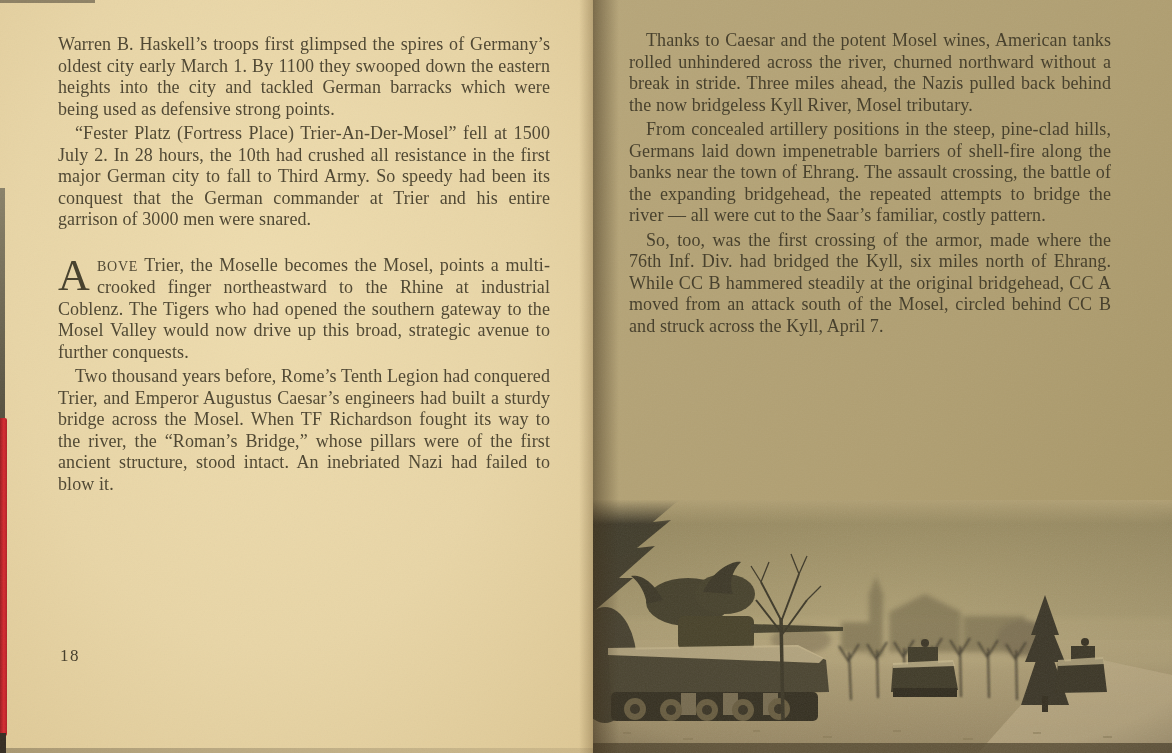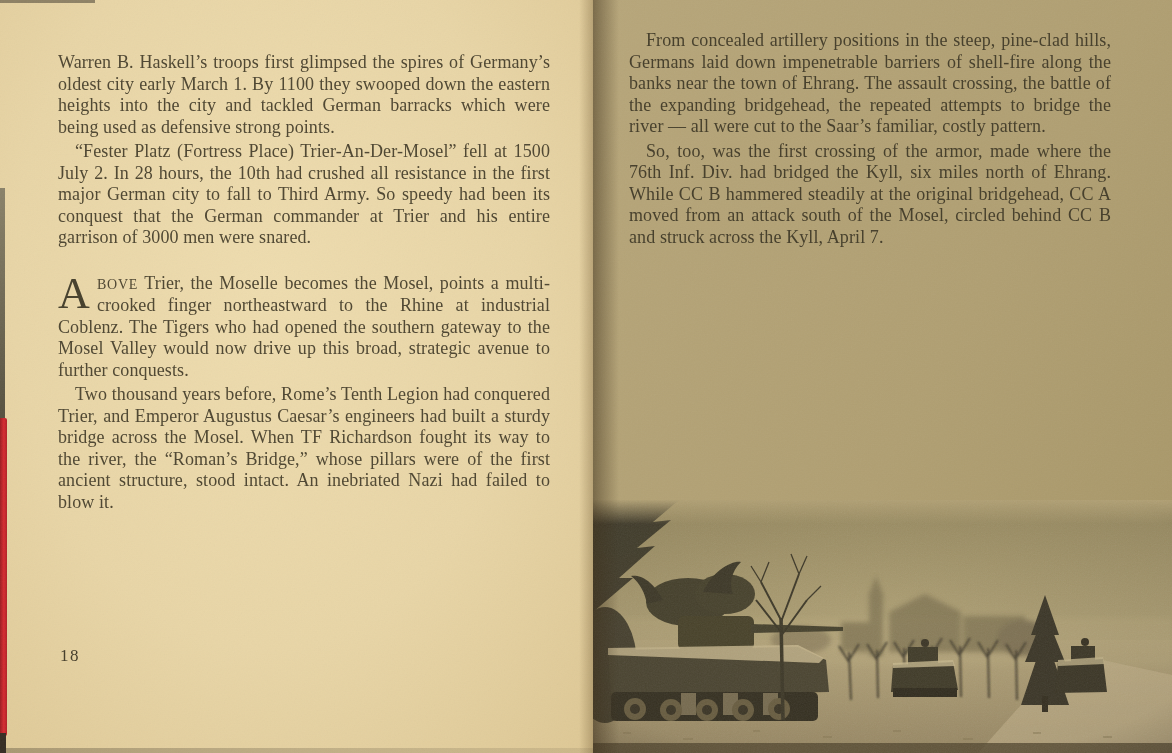--- a/index.html
+++ b/index.html
@@ -20,21 +20,21 @@
     background:linear-gradient(to right,#9c1b21,#d62b31 55%,#b22026);border-radius:0 2px 2px 0;}
   .edge-dark-bottom{position:absolute;left:0;top:733px;width:6px;height:20px;background:#352c22;}
   
   .page-right{position:absolute;left:593px;top:0;width:579px;height:753px;
     background:linear-gradient(120deg,#b7a67a 0%,#b09f72 55%,#a69566 100%);}
   .page-right .gutter-dark{position:absolute;left:0;top:0;width:26px;height:100%;
     background:linear-gradient(to right,rgba(60,46,24,.50),rgba(60,46,24,0));z-index:4;}
   
   .text-col{position:absolute;font-size:18px;line-height:21.5px;color:#4e4631;
     text-align:justify;letter-spacing:.1px;}
-  .col-left{left:58px;top:34px;width:492px;margin-top:18px;}
+  .col-left{left:58px;top:34px;width:492px;}
   .col-right{left:36px;top:30px;width:482px;color:#453e2a;z-index:5;}
   .text-col p{margin:0 0 3px 0;text-indent:17px;}
   .text-col p.flush{text-indent:0;}
   .text-col p.dropcap-para{text-indent:0;margin-top:24px;}
   .dropcap{float:left;font-size:44px;line-height:36px;padding:3px 7px 0 0;color:#46402c;}
   .smallcaps{font-size:14px;letter-spacing:.8px;}
   .page-number{position:absolute;left:60px;top:646px;font-size:17px;color:#443d2a;letter-spacing:1.5px;}
   
   .photo{position:absolute;left:0;bottom:0;width:579px;height:253px;z-index:3;}
   .photo svg{display:block;}
@@ -62,20 +62,21 @@
     <div class="corner-smudge"></div>
   </div>
 
   <div class="edge-sliver"></div>
   <div class="edge-red"></div>
   <div class="edge-dark-bottom"></div>
 
   <div class="page page-right">
     <div class="gutter-dark"></div>
     <div class="text-col col-right">
+      <p>Thanks to Caesar and the potent Mosel wines, American tanks rolled unhindered across the river, churned northward without a break in stride.  Three miles ahead, the Nazis pulled back behind the now bridgeless Kyll River, Mosel tributary.</p>
       <p>From concealed artillery positions in the steep, pine-clad hills, Germans laid down impenetrable barriers of shell-fire along the banks near the town of Ehrang. The assault crossing, the battle of the expanding bridgehead, the repeated attempts to bridge the river — all were cut to the Saar’s familiar, costly pattern.</p>
       <p>So, too, was the first crossing of the armor, made where the 76th Inf. Div. had bridged the Kyll, six miles north of Ehrang.  While CC B hammered steadily at the original bridgehead, CC A moved from an attack south of the Mosel, circled behind CC B and struck across the Kyll, April 7.</p>
     </div>
 
     <div class="photo" role="img" aria-label="Camouflaged American tanks in snow advancing along a tree-lined road toward a hazy village with a church tower">
       <svg width="579" height="253" viewBox="0 0 579 253" xmlns="http://www.w3.org/2000/svg">
         <defs>
           <linearGradient id="sky" x1="0" y1="0" x2="0" y2="1">
             <stop offset="0" stop-color="#9d8f63"></stop>
               <stop offset="1" stop-color="#b3a478"></stop>

